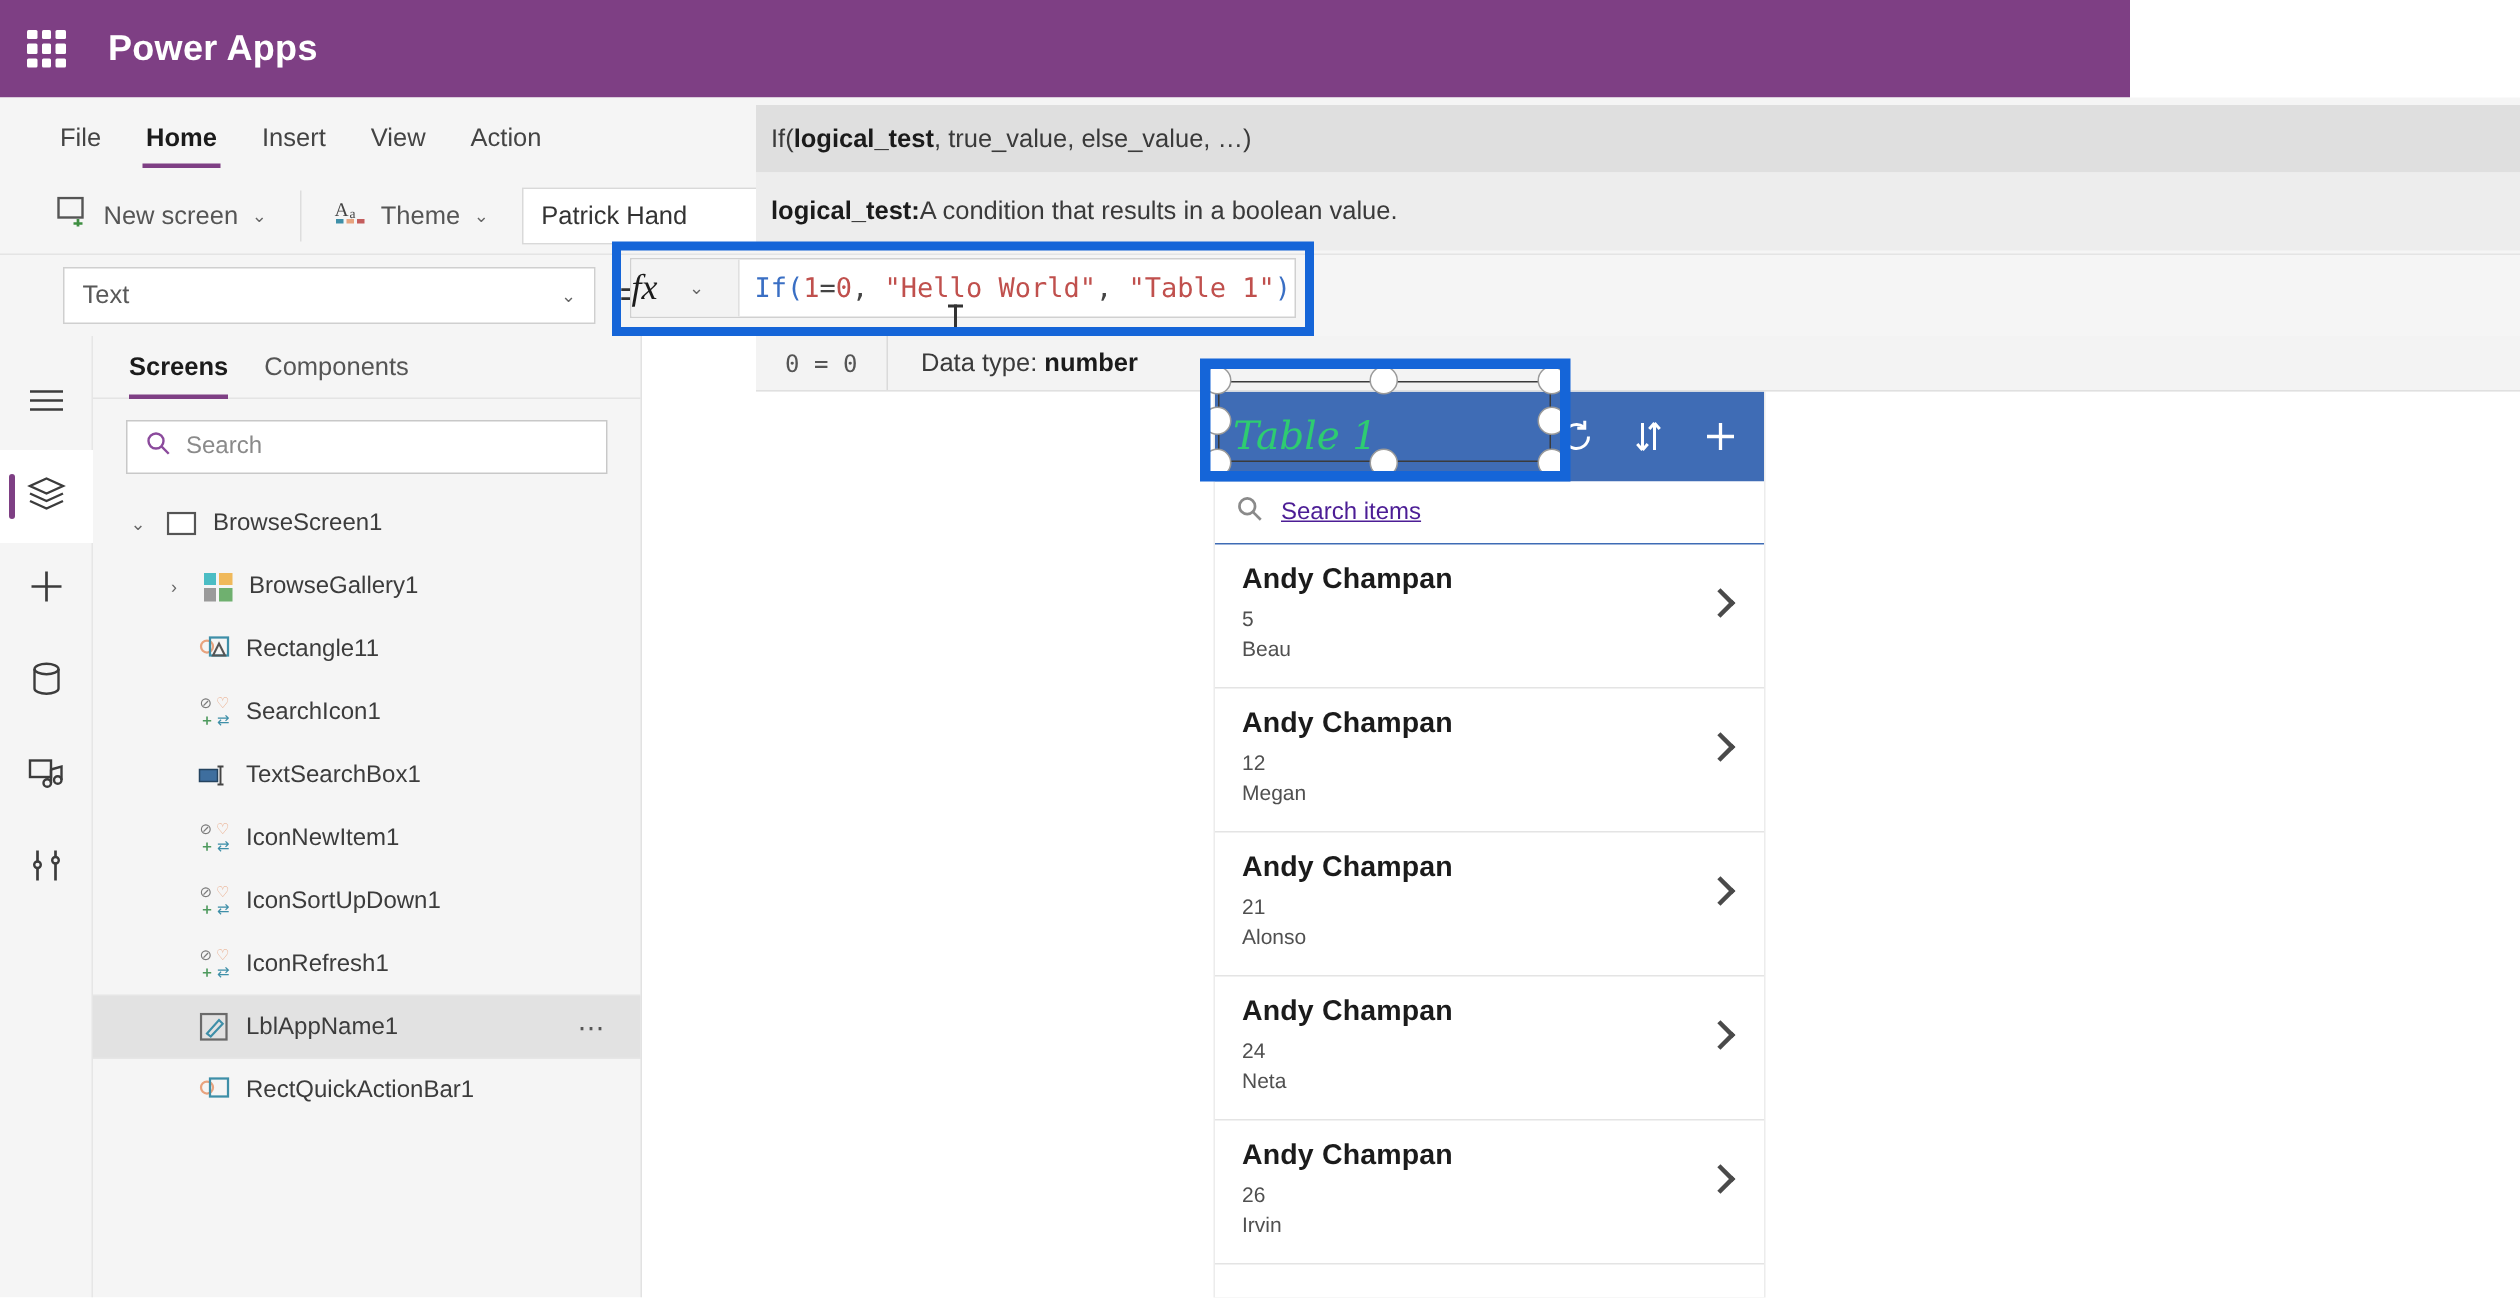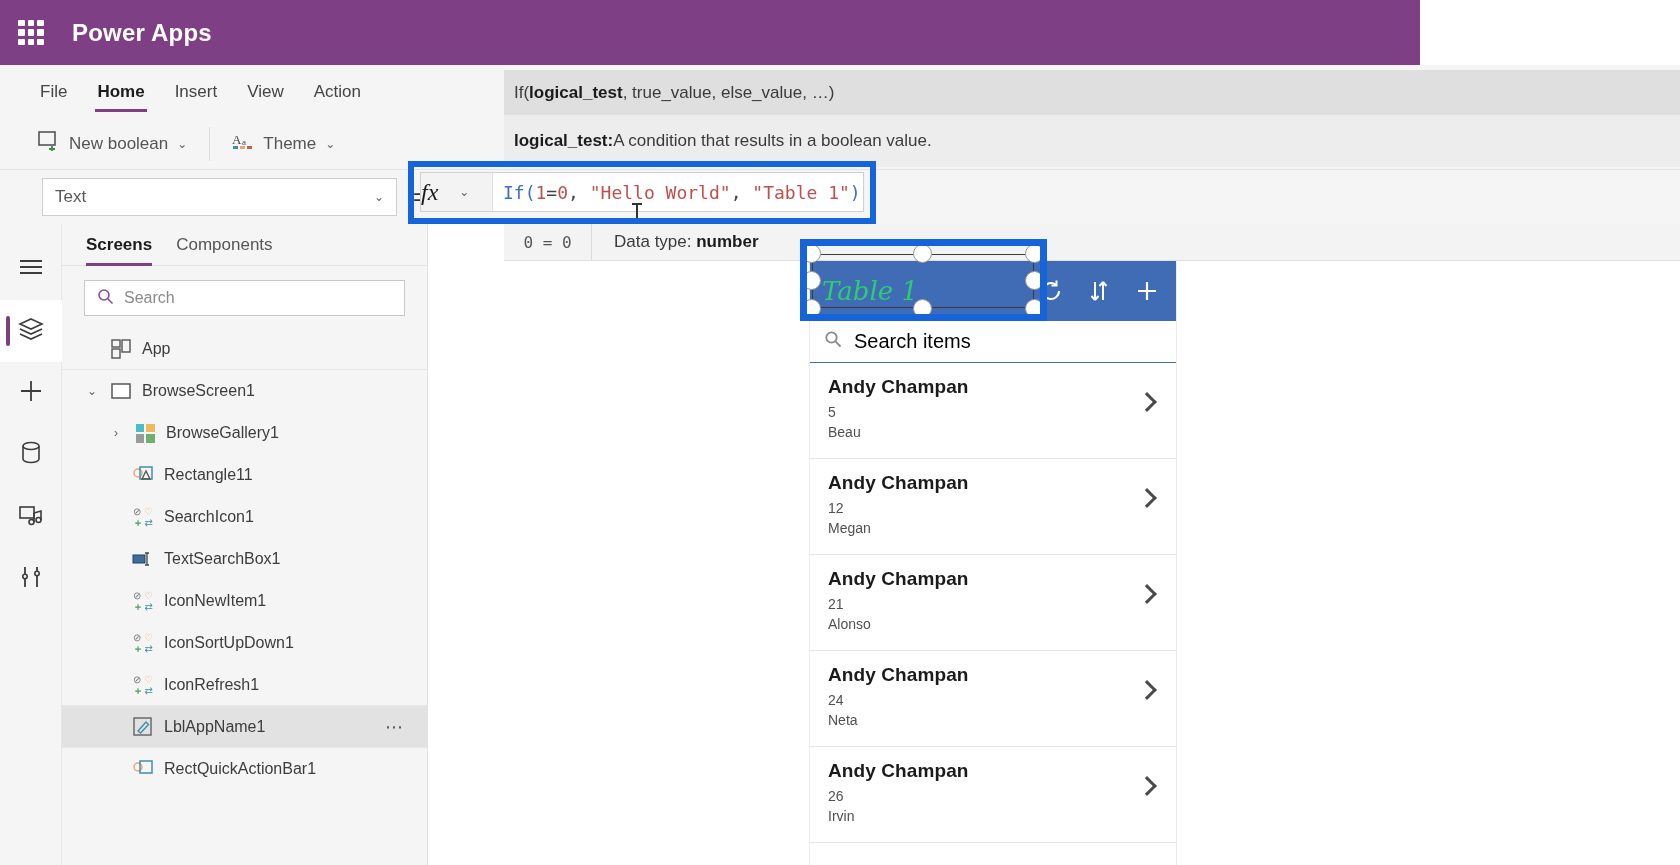--- a/index.html
+++ b/index.html
@@ -200,21 +200,21 @@
     font-family: "DejaVu Serif", serif; font-style: italic; line-height: 1;
   }
   .gal-ic {
     width: 46px; height: 46px; display: flex; align-items: center; justify-content: center;
     color: #ffffff; cursor: pointer;
   }
   .searchbar {
     height: 42px; background: #fff; border-bottom: 1px solid #3F6CB5;
     display: flex; align-items: center; gap: 12px; padding-left: 14px;
   }
-  .searchbar span { font-size: 20px; color: #000000; }
+  .searchbar span { font-size: 16px; color: #4c1d95; text-decoration: underline; }
   .grow {
     height: 96px; border-bottom: 1px solid #E4E4E4; padding: 13px 0 0 18px;
     position: relative; cursor: pointer;
   }
   .grow .t1 { font-size: 19px; color: #1b1b1b; font-weight: 600; letter-spacing: .1px; }
   .grow .t2 { font-size: 14px; color: #505050; margin-top: 6px; }
   .grow .t3 { font-size: 14px; color: #505050; margin-top: 4px; }
   .grow .arrow {
     position: absolute; right: 22px; top: 32px; width: 14px; height: 14px;
     border-right: 3px solid #4a4a4a; border-top: 3px solid #4a4a4a; transform: rotate(45deg);
@@ -265,37 +265,38 @@
   </div>
 
   <div class="ribbon">
     <div class="ribbon-btn">
       <span>
         <svg width="22" height="20" viewBox="0 0 22 20">
             <rect x="1" y="1" width="16" height="13" fill="none" stroke="#555" stroke-width="1.6"></rect>
             <path d="M14 15 v6 M11 18 h6" stroke="#3E8E41" stroke-width="1.8"></path>
           </svg>
       </span>
-      <span>New boolean</span>
+      <span>New screen</span>
       <span class="chev">⌄</span>
     </div>
     <div class="ribbon-sep"></div>
     <div class="ribbon-btn">
       <span>
         <svg width="22" height="20" viewBox="0 0 22 20">
             <text x="0" y="13" font-size="13" font-family="Liberation Serif, serif" fill="#444">A</text>
             <text x="10" y="14" font-size="9" font-family="Liberation Serif, serif" fill="#444">a</text>
             <rect x="1" y="15" width="5" height="3" fill="#3E8FA8"></rect>
             <rect x="8" y="15" width="5" height="3" fill="#E8A37E"></rect>
             <rect x="15" y="15" width="5" height="3" fill="#C45D5D"></rect>
           </svg>
       </span>
       <span>Theme</span>
       <span class="chev">⌄</span>
     </div>
+    <div class="themefield">Patrick Hand</div>
   </div>
 
   <div class="proprow">
     <div class="propselect">
       <span>Text</span>
       <span class="chev">⌄</span>
     </div>
     <div class="equals">=</div>
   </div>
 
@@ -390,31 +391,20 @@
         <svg width="17" height="17" viewBox="0 0 17 17">
             <circle cx="7" cy="7" r="5" fill="none" stroke="#8B4A9C" stroke-width="1.6"></circle>
             <path d="M10.8 10.8 L15.5 15.5" stroke="#8B4A9C" stroke-width="1.6"></path>
           </svg>
       </span>
       <span>Search</span>
     </div>
 
     <div class="tree">
 
-      <div class="tnode ind-1 divider">
-        <span class="twist"></span>
-        <span class="ticon">
-          <svg width="20" height="20" viewBox="0 0 20 20">
-              <rect x="1" y="1" width="8" height="7" fill="none" stroke="#555" stroke-width="1.4"></rect>
-              <rect x="11" y="1" width="8" height="12" fill="none" stroke="#555" stroke-width="1.4"></rect>
-              <rect x="1" y="10" width="8" height="9" fill="none" stroke="#555" stroke-width="1.4"></rect>
-            </svg>
-        </span>
-        <span class="lbl">App</span>
-      </div>
 
       <div class="tnode ind-1">
         <span class="twist">⌄</span>
         <span class="ticon">
           <svg width="20" height="16" viewBox="0 0 20 16">
               <rect x="1" y="1" width="18" height="14" fill="#fff" stroke="#555" stroke-width="1.5"></rect>
             </svg>
         </span>
         <span class="lbl">BrowseScreen1</span>
       </div>

